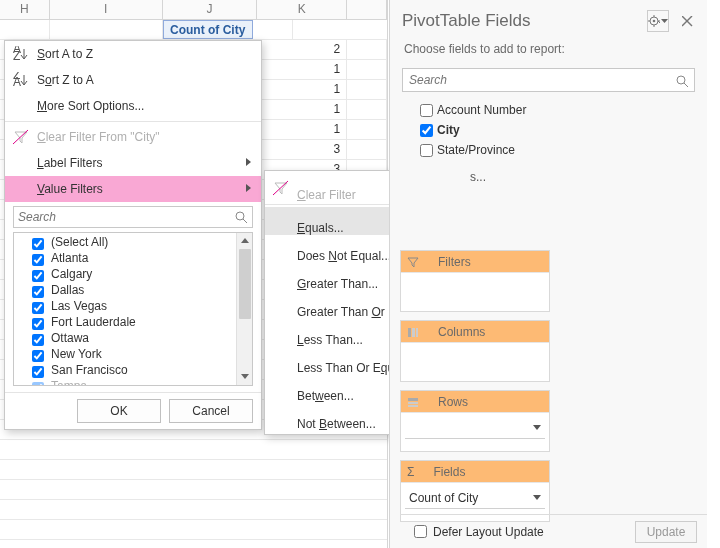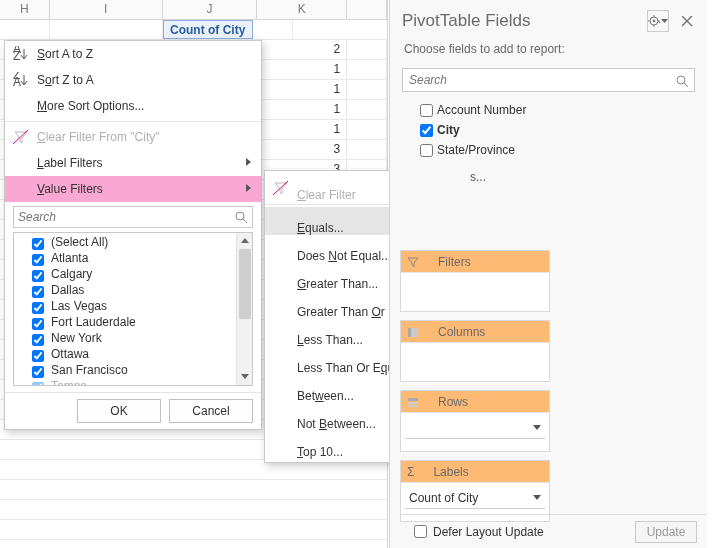--- a/index.html
+++ b/index.html
@@ -250,25 +250,25 @@
       <div class="chk-item">
           <input type="checkbox" checked="" style="">
           <span>Las Vegas</span>
         </div>
       <div class="chk-item">
           <input type="checkbox" checked="" style="">
           <span>Fort Lauderdale</span>
         </div>
       <div class="chk-item">
           <input type="checkbox" checked="" style="">
+          <span>Ottawa</span>
+        </div>
+      <div class="chk-item">
+          <input type="checkbox" checked="" style="">
           <span>New York</span>
-        </div>
-      <div class="chk-item">
-          <input type="checkbox" checked="" style="">
-          <span>Ottawa</span>
         </div>
       <div class="chk-item">
           <input type="checkbox" checked="" style="">
           <span>San Francisco</span>
         </div>
       <div class="chk-item" style="opacity:.4">
           <input type="checkbox" checked="" style="">
           <span>Tampa</span>
         </div>
     </div>
@@ -319,23 +319,20 @@
       <span><span class="und">L</span>ess Than...</span>
     </div>
   <div class="sp-item">
       <span>Less Than Or E<span class="und">q</span>ual To...</span>
     </div>
   <div class="sp-item">
       <span>Bet<span class="und">w</span>een...</span>
     </div>
   <div class="sp-item">
       <span>Not <span class="und">B</span>etween...</span>
-    </div>
-  <div class="sp-item">
-      <span><span class="und">T</span>op 10...</span>
     </div>
 </div>
 
 <div class="pane">
   <div class="pane-head">
     <div class="pane-title">PivotTable Fields</div>
     <div class="gear">
       <svg width="16" height="14">
           <circle cx="6" cy="7" r="4" fill="none" stroke="#777"></circle>
           <circle cx="6" cy="7" r="1.3" fill="#777"></circle>
@@ -417,21 +414,21 @@
           <span>Rows</span>
         </div>
       <div class="qdrop">
           <span style="visibility:hidden">City</span>
           <div class="tri"></div>
         </div>
     </div>
     <div class="qbox">
       <div class="qhead">
           <span>Σ</span>
-          <span>Labels</span>
+          <span>Fields</span>
         </div>
       <div class="qdrop">
           <span>Count of City</span>
           <div class="tri"></div>
         </div>
     </div>
   </div>
 
   <div class="pane-foot">
     <input type="checkbox" style="margin-right: 6px;">

